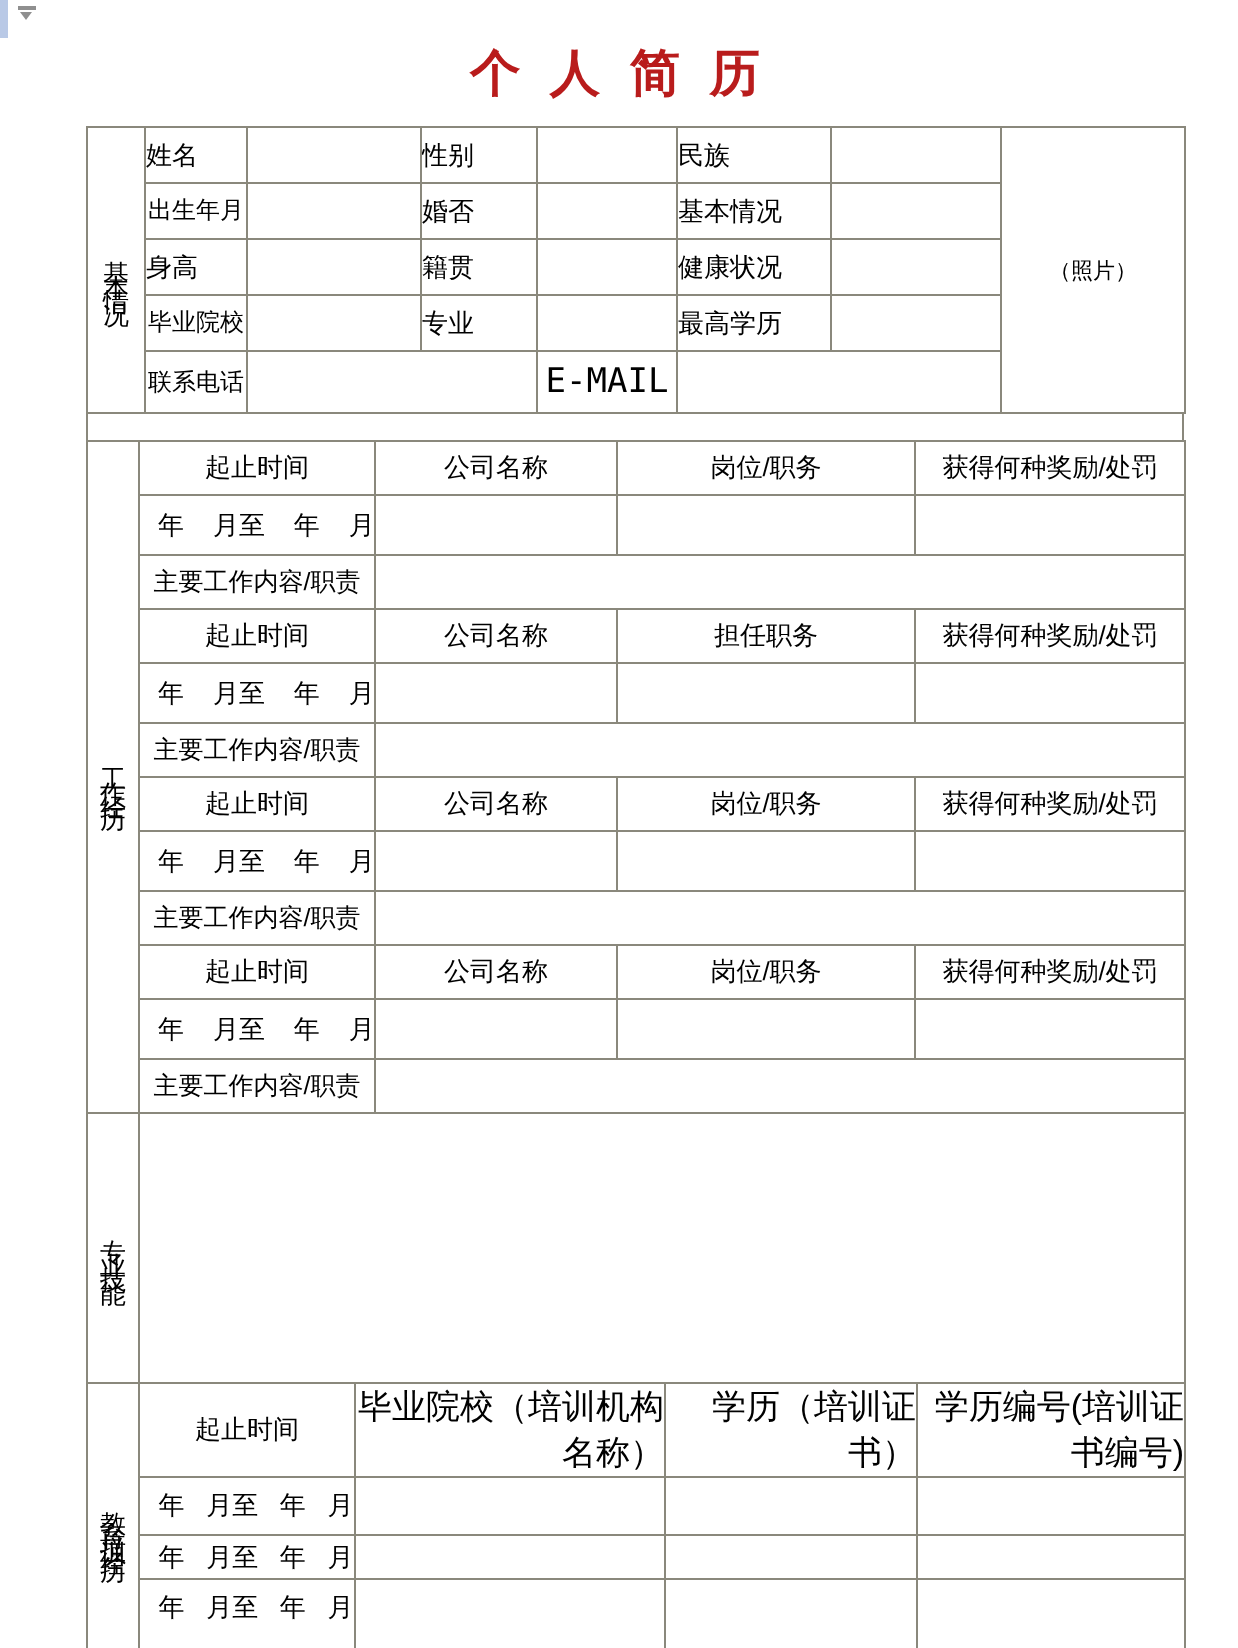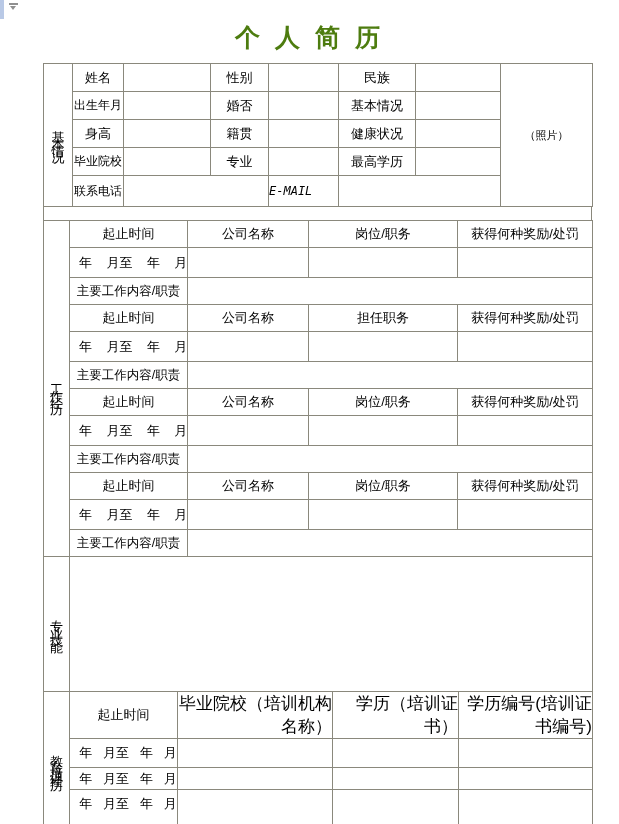--- a/index.html
+++ b/index.html
@@ -10,41 +10,41 @@
   }
   
   .left-bar{position:absolute;left:0;top:0;width:4px;height:19px;background:#b9c9e6;}
   .marker{position:absolute;left:9px;top:3px;width:9px;height:8px;}
   .marker .bar{width:9px;height:2px;background:#8f8f8f;margin-bottom:1px;}
   .marker .tri{width:0;height:0;margin-left:1px;border-left:3px solid transparent;
     border-right:3px solid transparent;border-top:4px solid #8f8f8f;}
   
   .title{
     margin:22px 0 0 0;text-align:center;font-size:25px;font-weight:bold;
-    letter-spacing:4px;white-space:pre;line-height:30px;color:#4d7c0f;
+    letter-spacing:4px;white-space:pre;line-height:30px;color:#b91c1c;
   }
   
   .tablewrap{margin:11px 0 0 43px;width:551px;}
   table{border-collapse:collapse;table-layout:fixed;width:549px;font-size:13px;}
   table.joined{margin-top:-1px;}
   td{border:1px solid #8a887c;padding:0;overflow:hidden;vertical-align:middle;}
-  td.lbl{text-align:center;}
+  td.lbl{}
   td.lbl-sm{text-align:center;font-size:12px;}
   td.hdr{text-align:center;}
   td.hdr-sm{text-align:right;font-size:17px;}
   td.period{text-align:center;padding-left:9px;white-space:pre;}
   td.content-lbl{text-align:center;font-size:12.5px;}
   td.vcell{text-align:center;}
   .vlabel{
     display:inline-block;writing-mode:vertical-rl;text-orientation:upright;
     letter-spacing:7px;font-size:13px;line-height:1;
   }
   .vlabel.tight{letter-spacing:5px;}
   td.photo{text-align:center;font-size:11px;}
-  td.email{text-align:left;font-size:12px;font-family:"DejaVu Sans Mono","Liberation Mono",monospace;font-style:italic;}
+  td.email{text-align:center;font-size:17px;font-family:"DejaVu Sans Mono","Liberation Mono",monospace;}
   td.sep{height:13px;}
 </style>
 </head>
 <body>
 
 <div class="left-bar"></div>
 <div class="marker">
   <div class="bar"></div>
   <div class="tri"></div>
 </div>

